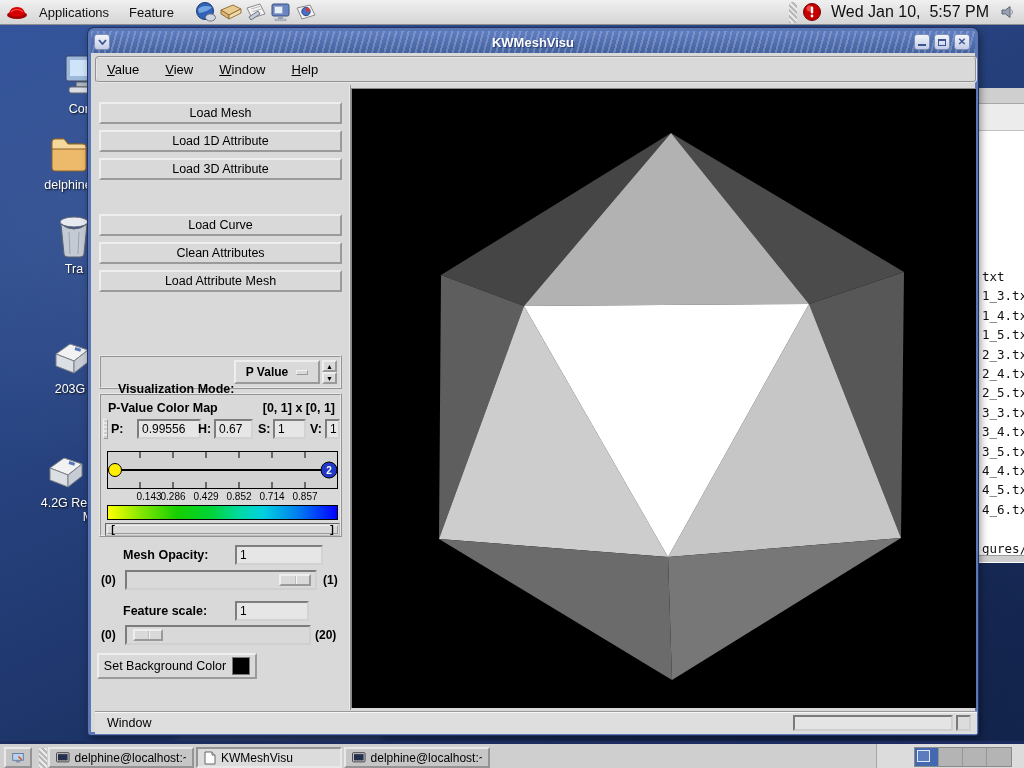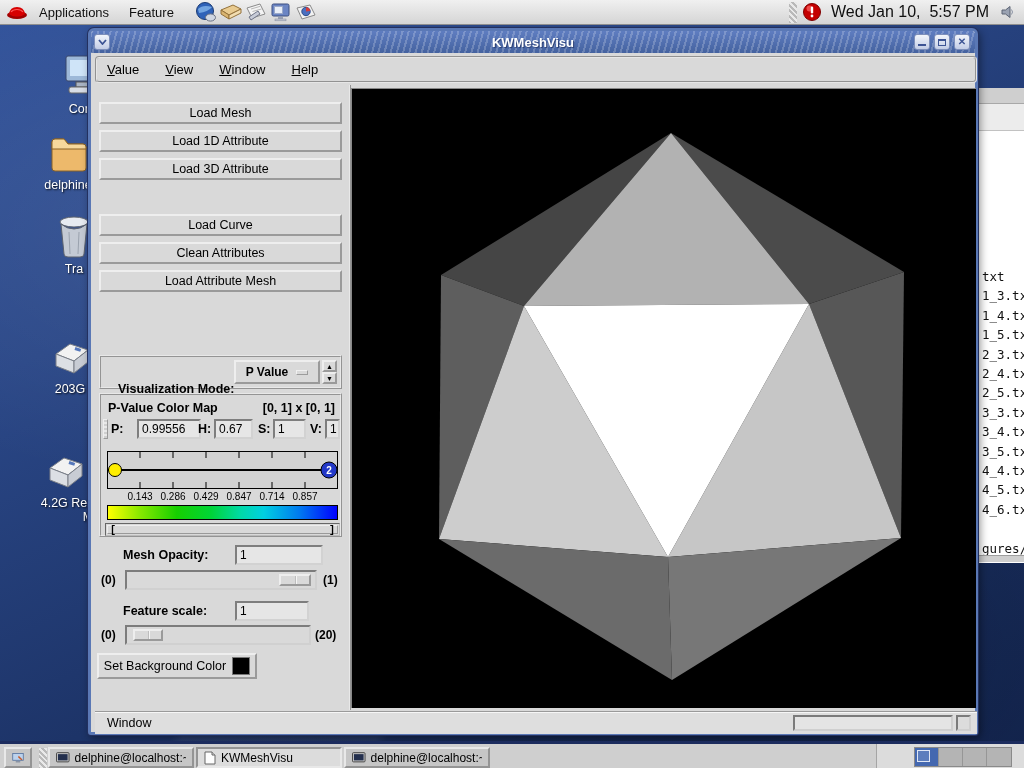--- a/index.html
+++ b/index.html
@@ -264,24 +264,24 @@
             <line x1="165" y1="31" x2="165" y2="37"></line>
             <line x1="198" y1="31" x2="198" y2="37"></line>
         </g>
         <line x1="1" y1="19" x2="230" y2="19" stroke="#000" stroke-width="2"></line>
         <circle cx="8" cy="19" r="6.5" fill="#ffee00" stroke="#000"></circle>
         <circle cx="222" cy="19" r="8" fill="#2238c8" stroke="#000"></circle>
         <text x="222" y="22.5" font-size="10" font-weight="bold" fill="#fff" text-anchor="middle">2</text>
       </svg>
 
       <div style="position:absolute;left:6px;top:96px;width:231px;height:12px;">
-        <span class="tick-label" style="left:33px;">0.143</span>
+        <span class="tick-label" style="left:42px;">0.143</span>
         <span class="tick-label" style="left:66px;">0.286</span>
         <span class="tick-label" style="left:99px;">0.429</span>
-        <span class="tick-label" style="left:132px;">0.847</span>
+        <span class="tick-label" style="left:132px;">0.852</span>
         <span class="tick-label" style="left:165px;">0.714</span>
         <span class="tick-label" style="left:198px;">0.857</span>
       </div>
 
       <div class="gradientbar" style="left:6px;top:110px;width:231px;height:15px;"></div>
 
       <div class="hscroll" style="left:4px;top:128px;width:235px;">
         <div class="thumb">
           <span class="bracket" style="left:2px;">[</span>
           <span class="bracket" style="right:2px;">]</span>

